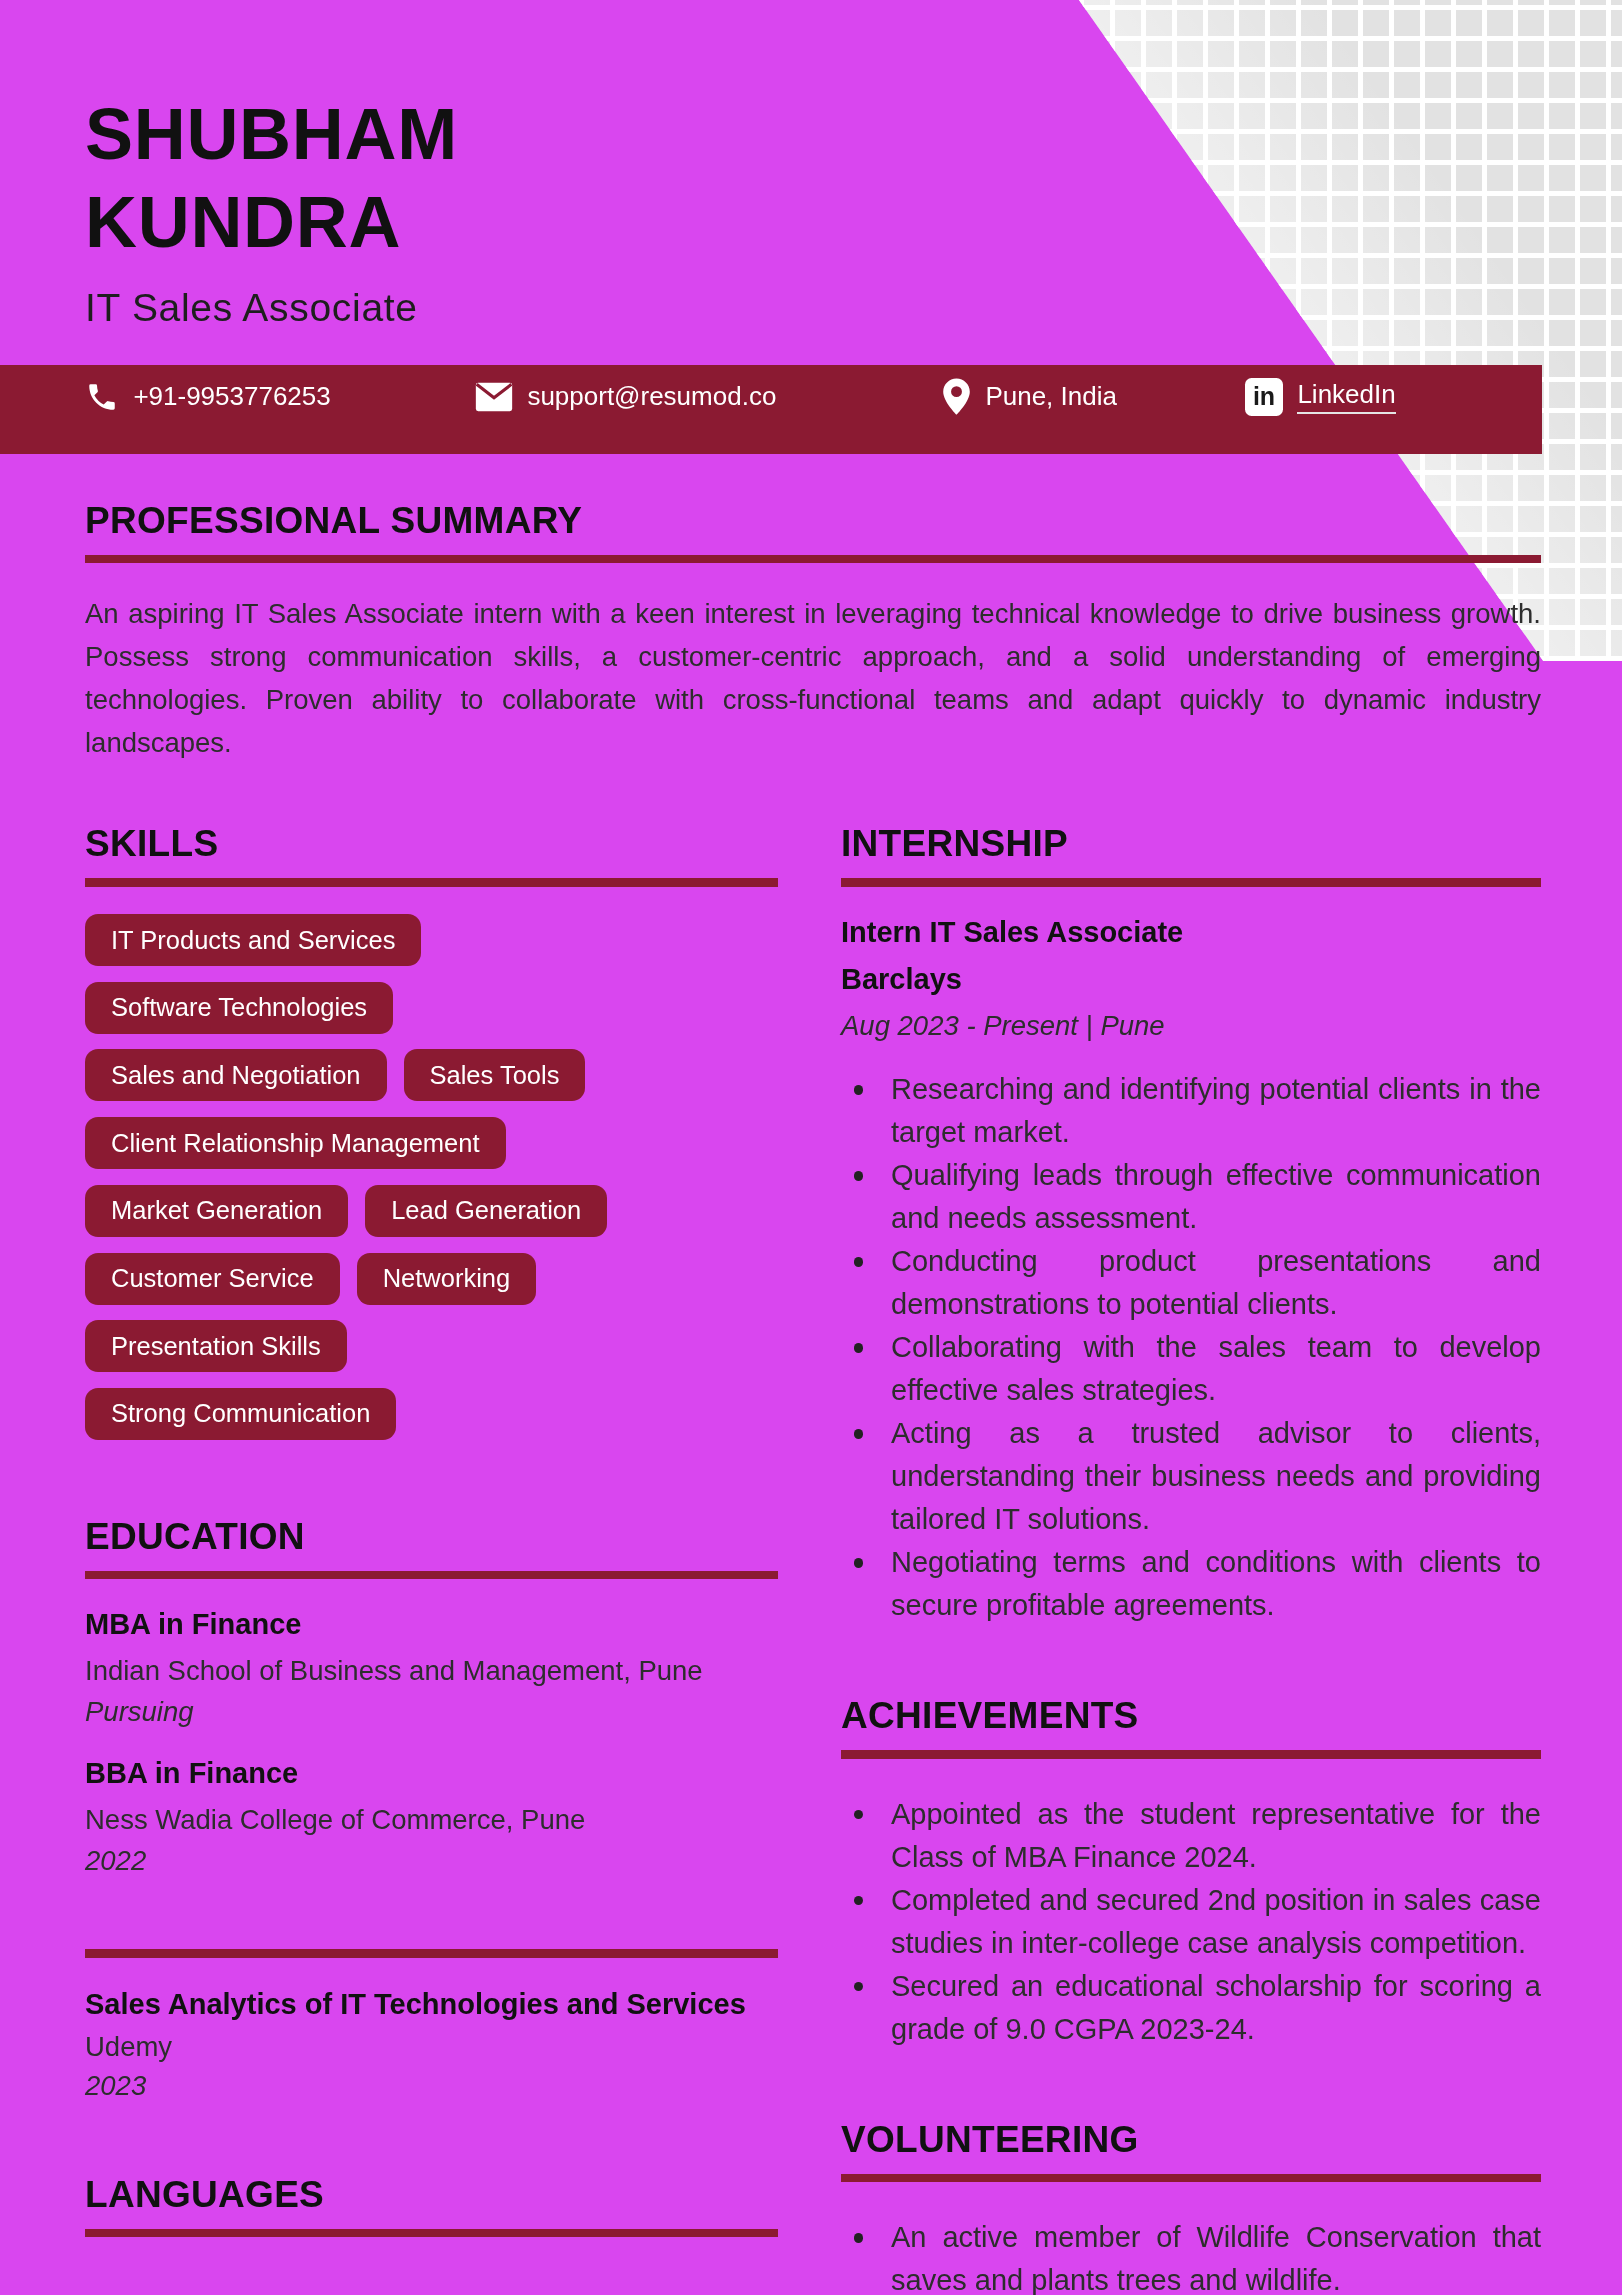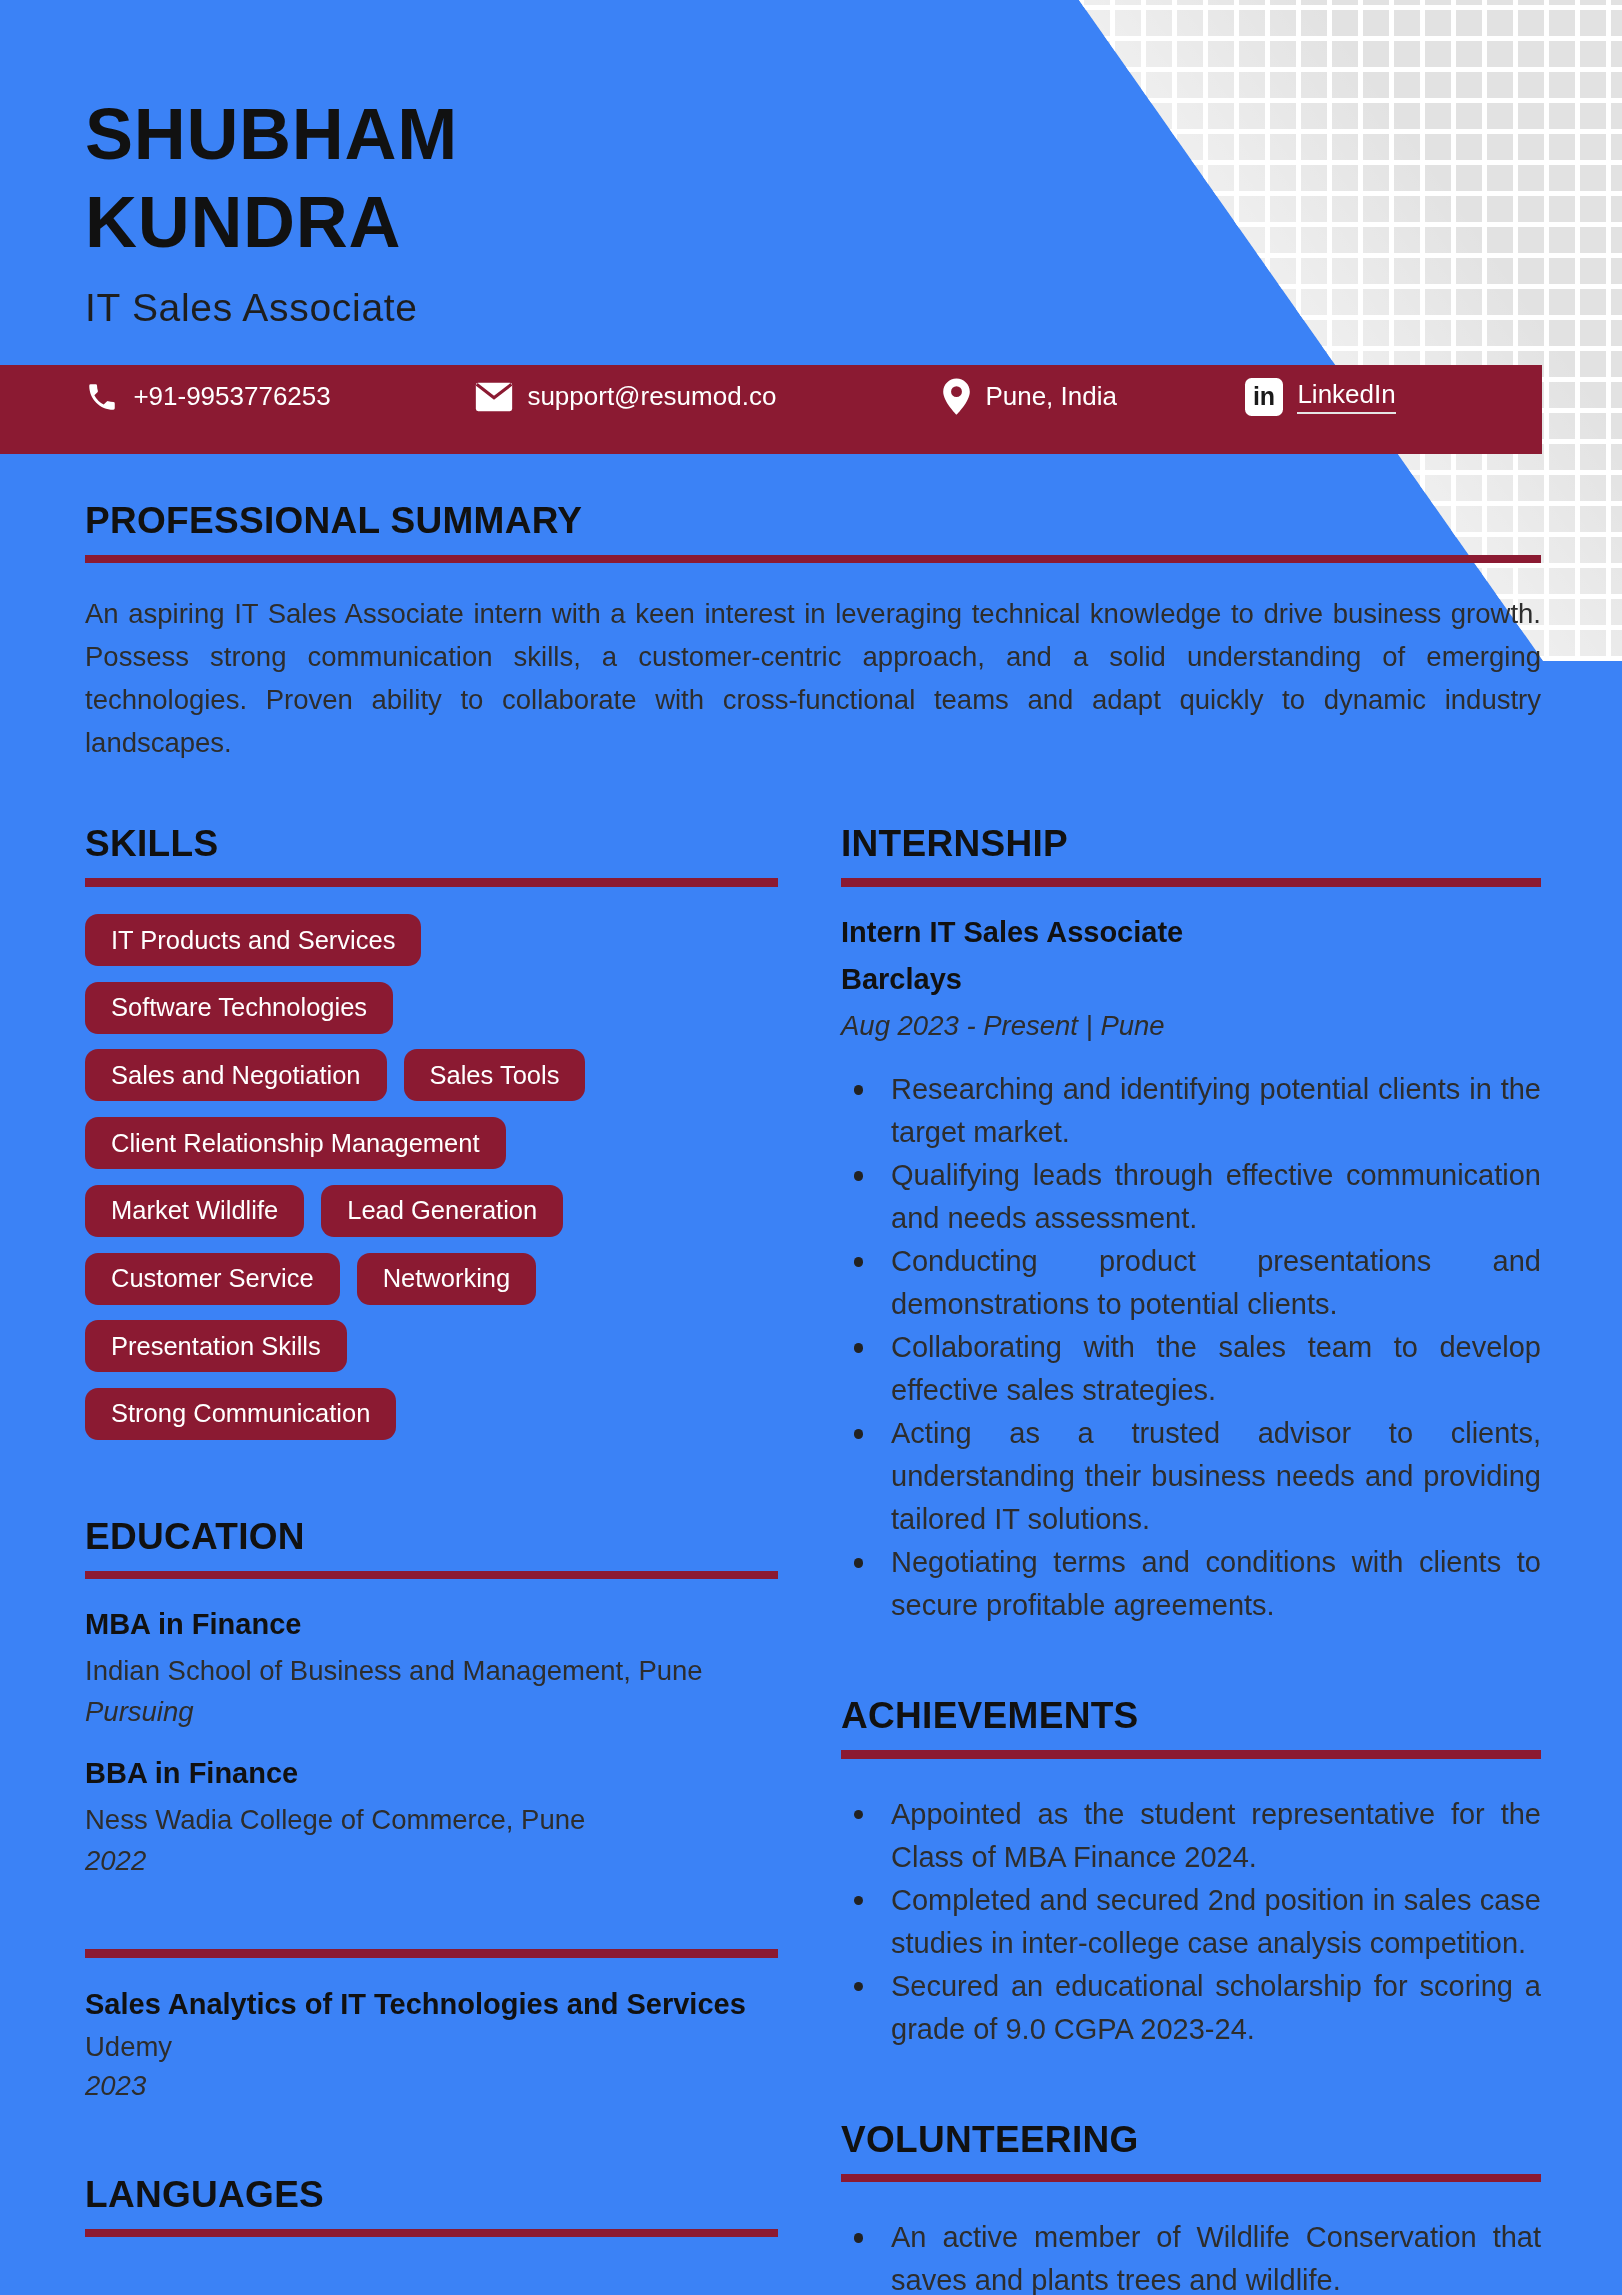--- a/index.html
+++ b/index.html
@@ -1,21 +1,21 @@
 <!DOCTYPE html>
 <html style="--accent: #8B1A32;font-size:10.5px"><head>
 <meta charset="utf-8">
 <title>Resume</title>
 <style>
   * { margin:0; padding:0; box-sizing:border-box; }
   html,body { background:#ffffff; }
   body { font-family:"Liberation Sans","DejaVu Sans",sans-serif; color:#2d2d2d; }
   .page {
     position:relative; width:1622px; height:2295px;
-    background:#3b82f6; overflow:hidden;
+    background:#d946ef; overflow:hidden;
   }
 
   
   .mosaic {
     position:absolute; top:0; right:0; width:543px; height:661px; z-index:0;
     background-color:#e2e2e2;
     background-image:
       linear-gradient(235deg, rgba(255,255,255,0) 0%, rgba(255,255,255,0) 30%, rgba(255,255,255,0.92) 80%),
       repeating-linear-gradient(0deg, #ffffff 0 5.2px, rgba(255,255,255,0) 5.2px 31px),
       repeating-linear-gradient(90deg, #ffffff 0 5.2px, rgba(255,255,255,0) 5.2px 31px);
@@ -150,21 +150,21 @@
               <div class="chip">Software Technologies</div>
             </div>
             <div class="chip-row">
               <div class="chip">Sales and Negotiation</div>
               <div class="chip">Sales Tools</div>
             </div>
             <div class="chip-row">
               <div class="chip">Client Relationship Management</div>
             </div>
             <div class="chip-row">
-              <div class="chip">Market Wildlife</div>
+              <div class="chip">Market Generation</div>
               <div class="chip">Lead Generation</div>
             </div>
             <div class="chip-row">
               <div class="chip">Customer Service</div>
               <div class="chip">Networking</div>
             </div>
             <div class="chip-row">
               <div class="chip">Presentation Skills</div>
             </div>
             <div class="chip-row">

